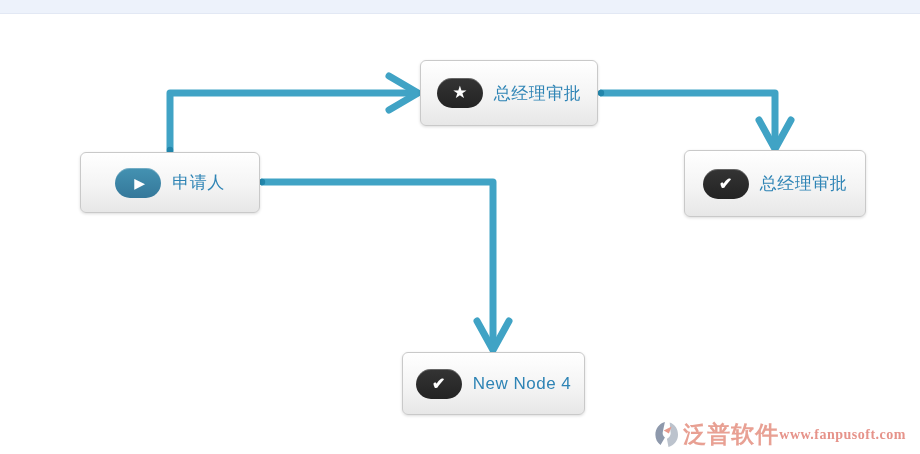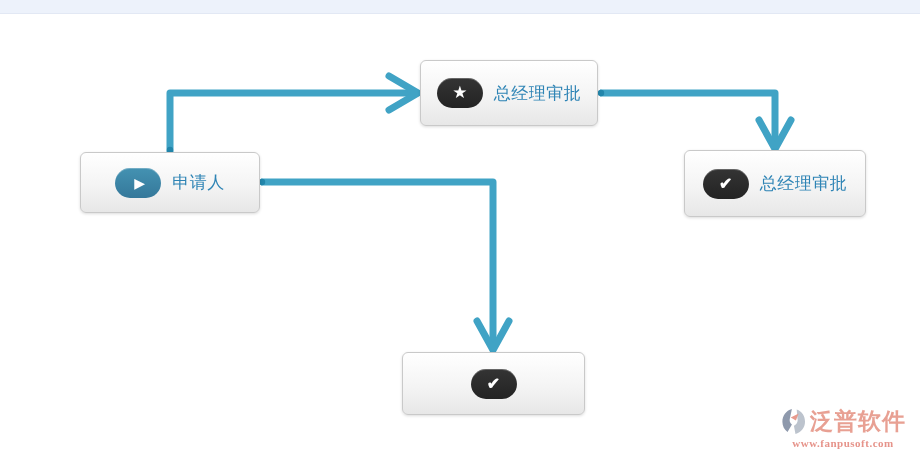--- a/index.html
+++ b/index.html
@@ -29,25 +29,25 @@
   .glyph-play  { font-size:14px; padding-left:3px; }
   .glyph-star  { font-size:17px; padding-bottom:1px; }
   .glyph-check { font-size:16px; font-weight:bold; }
 
   .node-0 { left:80px;  top:137px; width:180px; height:61px; }  
   .node-1 { left:420px; top:45px;  width:178px; height:66px; }
   .node-2 { left:684px; top:135px; width:182px; height:67px; }
   .node-3 { left:402px; top:337px; width:183px; height:63px; }
 
   .watermark { position:absolute; right:14px; bottom:5px; display:flex;
-               flex-direction:column; align-items:center; line-height:1; }
+               flex-direction:row; align-items:center; line-height:1; }
   .wm-row { display:flex; align-items:center; gap:3px; }
   .wm-brand { font-size:23px; font-weight:600; color:#e8a093; letter-spacing:1px;
               font-family:"Liberation Serif", serif; }
-  .wm-url { margin-top:2px; font-size:11px; font-weight:bold; color:#e6938a;
+  .wm-url { margin-top:2px; font-size:14px; font-weight:bold; color:#e6938a;
             letter-spacing:.5px; font-family:"Liberation Serif", serif; }
 </style>
 </head>
 <body>
 
 <div class="topbar"></div>
 
 <div class="canvas">
 
   <svg class="wires" viewBox="0 0 920 439">
@@ -89,20 +89,21 @@
     <span class="pill pill-dark">
       <span class="glyph-check">✔</span>
     </span>
     <span class="node-label">总经理审批</span>
   </div>
 
   <div class="node node-3">
     <span class="pill pill-dark">
       <span class="glyph-check">✔</span>
     </span>
+    <span class="node-label">New Node 4</span>
   </div>
 
   <div class="watermark">
     <div class="wm-row">
       <svg width="27" height="30" viewBox="0 0 34 36">
         <path d="M15 3 C7.5 5 3 11.5 3 19 C3 24.5 5.5 29 9.5 32 L15 22.5 C12.5 20.5 11.5 17.5 12.5 14.5 Z" fill="#8e99ac"></path>
         <path d="M21 3.5 C28 6 31.5 12 31.5 19 C31.5 26.5 26.5 32.5 19.5 34.5 L17.5 24 C21 22.5 23 19 22 15 Z" fill="#bcc3cd"></path>
         <path d="M13.5 13.5 L23.5 8.5 L20 17.5 Z" fill="#e79a8d"></path>
       </svg>
       <span class="wm-brand">泛普软件</span>

